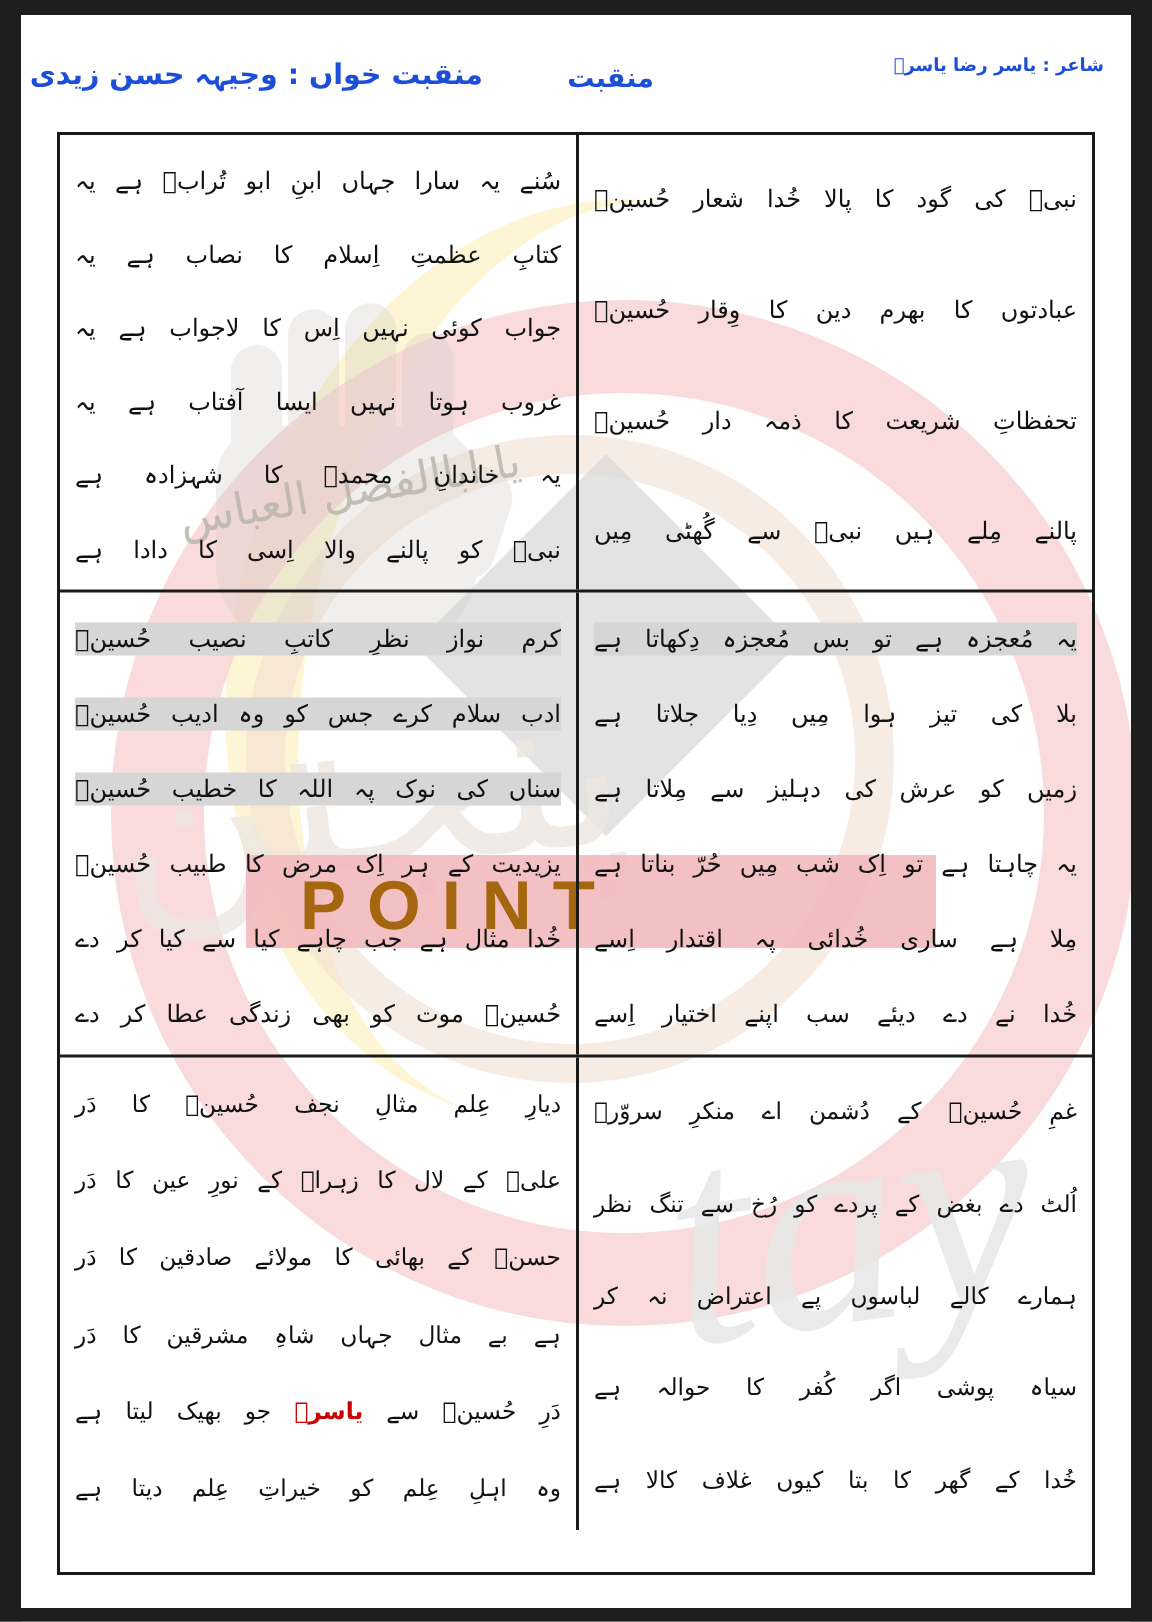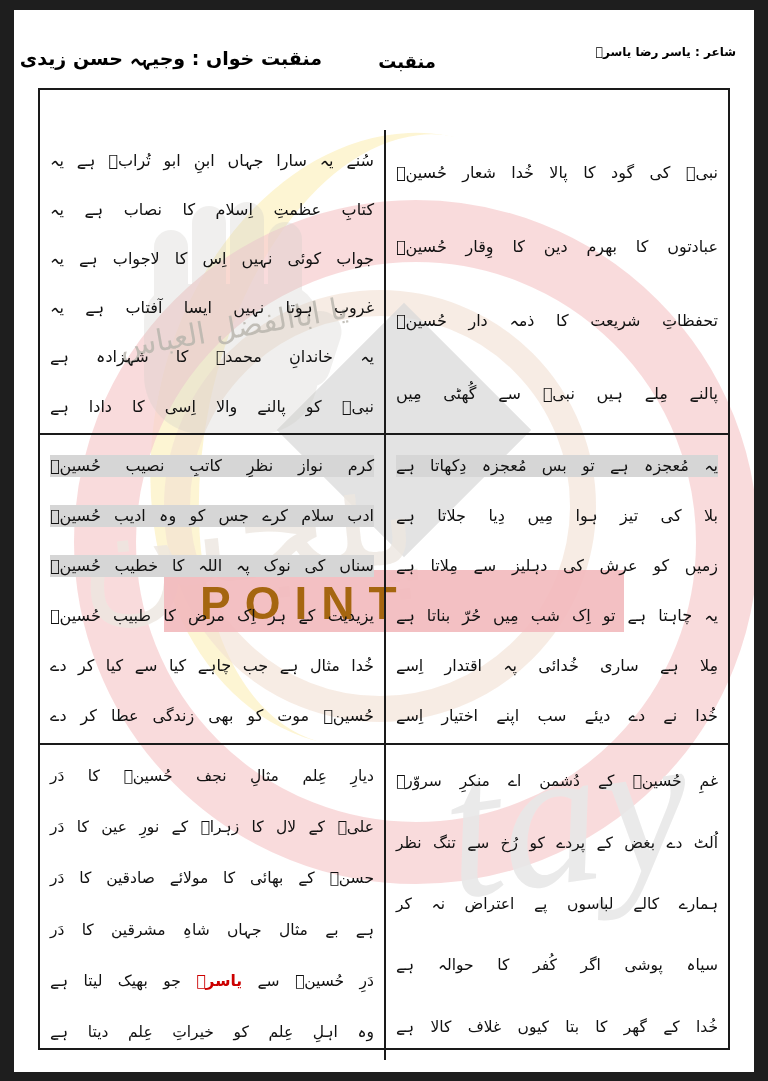--- a/index.html
+++ b/index.html
@@ -100,47 +100,46 @@
     font-family:"DejaVu Sans", sans-serif;white-space:nowrap;
     transform:rotate(-6deg);
   }
   
   .header{
     position:absolute;left:0;top:0;width:740px;height:78px;
     z-index:5;
   }
   .hdr-item{
     position:absolute;
-    color:#000000;
+    color:#1d4ed8;
     font-family:"DejaVu Sans", sans-serif;
     font-weight:bold;
     direction:rtl;
     white-space:nowrap;
-    margin-top:9px;
   }
   .hdr-poet{right:18px;top:26px;font-size:12px;}
   .hdr-title{right:318px;top:32px;font-size:18px;}
   .hdr-singer{right:432px;top:28px;font-size:19px;}
   
   .poem-table{
     position:absolute;
     left:24px;top:78px;
     width:692px;height:962px;
     border:2px solid #1a1a1a;
     box-sizing:border-box;
     z-index:4;
   }
   .stanza{
     display:flex;
     flex-direction:row;
     box-sizing:border-box;
     border-bottom:2px solid #1a1a1a;
   }
   .stanza:last-child{border-bottom:none;}
-  .stanza-1{height:305px;margin-top:40px;}
+  .stanza-1{height:305px;}
   .stanza-2{height:310px;}
   .stanza-3{height:315px;}
   .col{
     box-sizing:border-box;
     width:50%;
     padding:6px 10px 2px 10px;
     display:flex;
     flex-direction:column;
     justify-content:space-around;
     direction:rtl;

